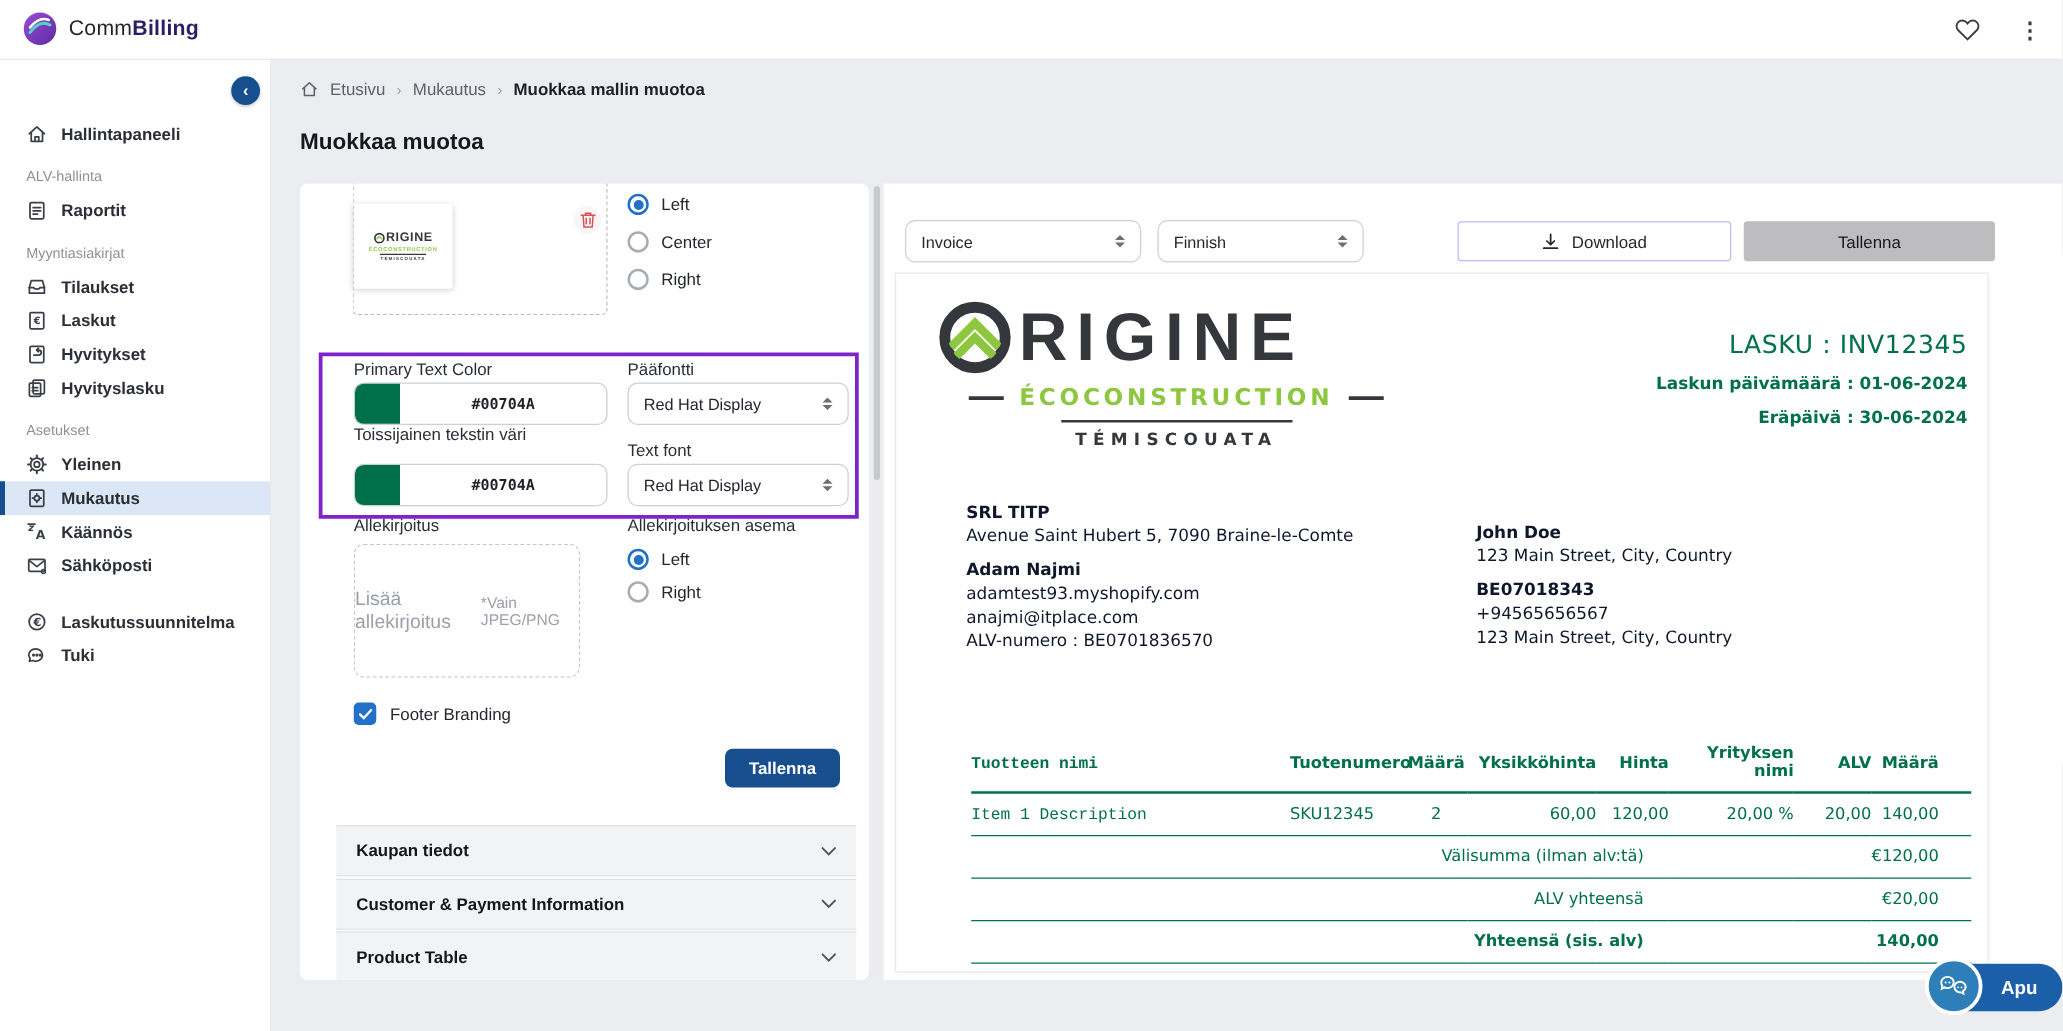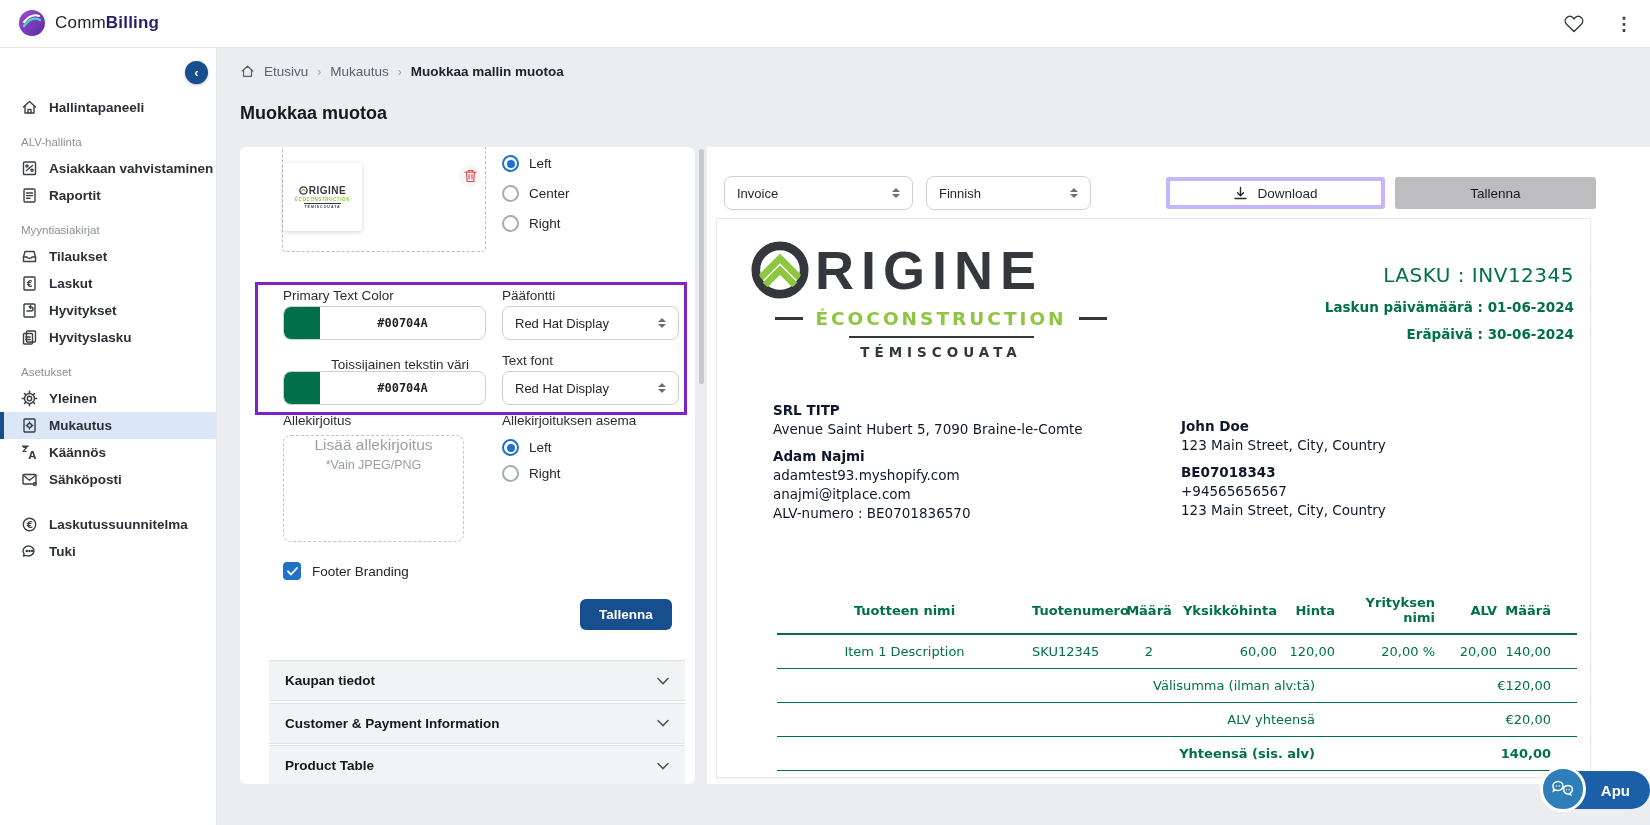--- a/index.html
+++ b/index.html
@@ -51,59 +51,59 @@
   .radio { width:17px; height:17px; border-radius:50%; border:2px solid #a7adb5; background:#fff; position:relative; flex:0 0 auto; }
   .radio.checked { border-color:#2170c9; }
   .radio.checked::after { content:""; position:absolute; left:2.5px; top:2.5px; width:8px; height:8px; border-radius:50%; background:#2170c9; }
   .align-group { position:absolute; left:262px; top:8px; display:flex; flex-direction:column; gap:13px; }
   .sig-pos-group { position:absolute; left:262px; top:292px; display:flex; flex-direction:column; gap:9px; }
 
   .purple-box { position:absolute; left:15px; top:135px; width:432px; height:133px; border:3px solid #7e22c9; z-index:4; }
   .field-label { font-size:13.5px; color:#2a2e34; }
   .lbl-r1c1 { position:absolute; left:43px; top:141px; }
   .lbl-r1c2 { position:absolute; left:262px; top:141px; }
-  .lbl-r2c1 { position:absolute; left:43px; top:210px;margin-left:48px; }
+  .lbl-r2c1 { position:absolute; left:43px; top:193px; }
   .lbl-r2c2 { position:absolute; left:262px; top:206px; }
   .lbl-sig  { position:absolute; left:43px; top:266px; }
   .lbl-sigpos { position:absolute; left:262px; top:266px; }
 
   .color-input { position:absolute; width:203px; height:34px; border:1px solid #ccd0d5; border-radius:8px; background:#fff; display:flex; align-items:center; overflow:hidden; cursor:text; }
   .color-input .swatch { width:36px; height:34px; background:#00704A; border-radius:7px 0 0 7px; flex:0 0 auto; }
   .color-input .cval { flex:1; text-align:center; font-family:"DejaVu Sans Mono",monospace; font-size:12px; font-weight:700; color:#1f2328; }
   .ci-1 { left:43px; top:159px; }
   .ci-2 { left:43px; top:224px; }
 
   .select { position:absolute; height:34px; border:1px solid #ccd0d5; border-radius:8px; background:#fff; display:flex; align-items:center; padding:0 12px; font-size:13px; color:#23262d; cursor:pointer; }
   .select .stext { flex:1; white-space:nowrap; overflow:hidden; }
   .spin { display:flex; flex-direction:column; gap:2px; margin-left:8px; }
   .spin i { width:0; height:0; border-left:4px solid transparent; border-right:4px solid transparent; display:block; }
   .spin .up { border-bottom:4.5px solid #6a7077; }
   .spin .dn { border-top:4.5px solid #6a7077; }
   .sel-font1 { left:262px; top:159px; width:177px; }
   .sel-font2 { left:262px; top:224px; width:177px; }
 
-  .sig-dropzone { position:absolute; left:43px; top:288px; width:181px; height:107px; border:1.5px dashed #c3c6cb; border-radius:8px; display:flex; flex-direction:column; align-items:center; gap:4px; cursor:pointer; }
+  .sig-dropzone { position:absolute; left:43px; top:288px; width:181px; height:107px; border:1.5px dashed #c3c6cb; border-radius:8px; display:flex; flex-direction:row; align-items:center; justify-content:center; gap:4px; cursor:pointer; }
   .sig-title { font-size:15.5px; color:#9aa0a8; }
   .sig-note { font-size:12.5px; color:#9aa0a8; }
 
   .check-row { position:absolute; left:43px; top:415px; display:flex; align-items:center; gap:11px; font-size:13.5px; cursor:pointer; }
   .checkbox { width:18px; height:18px; border-radius:4px; background:#2170c9; display:flex; align-items:center; justify-content:center; }
 
   .save-btn { position:absolute; left:340px; top:452px; width:92px; height:31px; background:#174f8e; border-radius:6px; color:#fff; font-size:13.5px; font-weight:700; display:flex; align-items:center; justify-content:center; cursor:pointer; }
 
   .accordions { position:absolute; left:29px; top:513px; width:416px;text-align:center; }
   .accordion { height:41px; background:#f2f3f4; border-top:1px solid #e1e2e4; border-bottom:1px solid #e1e2e4; margin-bottom:1.5px; display:flex; align-items:center; justify-content:space-between; padding:0 16px; cursor:pointer; }
   .accordion .alabel { font-size:13.5px; font-weight:700; color:#15171c; }
 
   
   .preview-card { position:absolute; left:707px; top:147px; width:943px; height:637px; background:#fff; z-index:5; }
   .ptoolbar { position:absolute; left:0; top:0; width:100%; height:70px; }
   .sel-doctype { left:17px; top:29px; width:189px; position:absolute; }
   .sel-lang { left:219px; top:29px; width:165px; position:absolute; }
-  .download-btn { position:absolute; left:459px; top:30px; width:219px; height:32px; border:4px solid #c4b5fd; border-radius:3px; background:#fff; display:flex; align-items:center; justify-content:center; gap:9px; font-size:13.5px; color:#23262d; cursor:pointer; }
+  .download-btn { position:absolute; left:459px; top:30px; width:219px; height:32px; border:1px solid #c4b5fd; border-radius:3px; background:#fff; display:flex; align-items:center; justify-content:center; gap:9px; font-size:13.5px; color:#23262d; cursor:pointer; }
   .psave-btn { position:absolute; left:688px; top:30px; width:201px; height:32px; background:#bdbdbf; border-radius:3px; display:flex; align-items:center; justify-content:center; font-size:13.5px; color:#17181c; cursor:pointer; }
 
   .invoice-box { position:absolute; left:9px; top:71px; width:875px; height:560px; background:#fff; border:1px solid #e8e9eb; box-shadow:0 1px 4px rgba(0,0,0,.05); font-family:"DejaVu Sans",sans-serif; overflow:hidden; }
   .inv-logo { position:absolute; left:34px; top:22px; width:380px; }
   .inv-wordmark { display:flex; align-items:center; gap:6px; }
   .inv-wordmark .omark { width:58px; height:58px; }
   .inv-wordmark .rest { font-family:"Liberation Sans",sans-serif; font-size:54px; font-weight:700; color:#34383c; letter-spacing:7px; line-height:1; }
   .inv-sub { display:flex; align-items:center; justify-content:center; gap:12px; margin-top:9px; }
   .inv-sub .dash { width:28px; height:3px; background:#34383c; }
   .inv-sub .subtxt { font-size:18.5px; font-weight:700; color:#8dc63f; letter-spacing:3px; }
@@ -118,21 +118,21 @@
   .party { position:absolute; color:#0f172a; font-size:13.5px; line-height:19px; }
   .party .pname { font-weight:700; }
   .party .pgap { height:8px; }
   .seller { left:56px; top:182px; }
   .buyer { left:448px; top:198px;margin-left:16px; }
 
   .inv-table-wrap { position:absolute; left:60px; top:370px; width:800px; color:#00704A; }
   table.inv { width:100%; border-collapse:collapse; table-layout:fixed; font-size:13px; color:#00704A; }
   table.inv th { font-weight:600; padding:6px 0 8px; }
   table.inv td { padding:9px 0; }
-  table.inv .c1 { text-align:center; }
+  table.inv .c1 { text-align:left;font-family:Liberation Mono, monospace; }
   table.inv .c2 { text-align:left; }
   table.inv .c3 { text-align:center; }
   table.inv .cr { text-align:right; }
   table.inv thead tr { border-bottom:2px solid #00704A; }
   table.inv tbody tr { border-bottom:1.6px solid #00704A; }
   table.inv .pad-r { padding-right:26px; }
   table.inv .t-label { text-align:right; padding-right:120px; }
   table.inv .t-bold { font-weight:700; }
 
   
@@ -174,29 +174,20 @@
     <div class="nav-item">
       <svg class="nicon" width="17" height="17" viewBox="0 0 17 17">
           <path d="M2.5 8 8.5 2.5 14.5 8"></path>
           <path d="M4 7.2V14h9V7.2"></path>
           <path d="M7 14v-3.6h3V14"></path>
         </svg>
       <span>Hallintapaneeli</span>
     </div>
 
     <div class="nav-section">ALV-hallinta</div>
-    <div class="nav-item">
-      <svg class="nicon" width="17" height="17" viewBox="0 0 17 17">
-          <rect x="2.5" y="2" width="12" height="12.5" rx="1"></rect>
-          <line x1="5.5" y1="10.5" x2="11.5" y2="5.5"></line>
-          <circle cx="6" cy="6" r="1.1"></circle>
-          <circle cx="11" cy="10.2" r="1.1"></circle>
-        </svg>
-      <span>Asiakkaan vahvistaminen</span>
-    </div>
     <div class="nav-item">
       <svg class="nicon" width="17" height="17" viewBox="0 0 17 17">
           <rect x="3" y="2" width="11" height="13" rx="1.2"></rect>
           <line x1="5.5" y1="6" x2="11.5" y2="6"></line>
           <line x1="5.5" y1="8.6" x2="11.5" y2="8.6"></line>
           <line x1="5.5" y1="11.2" x2="9" y2="11.2"></line>
         </svg>
       <span>Raportit</span>
     </div>
 

